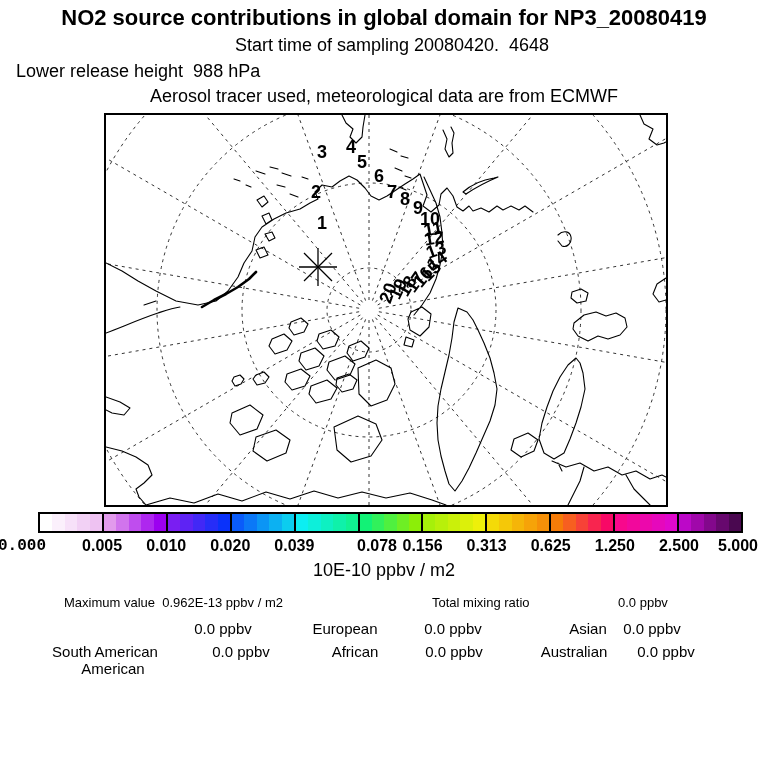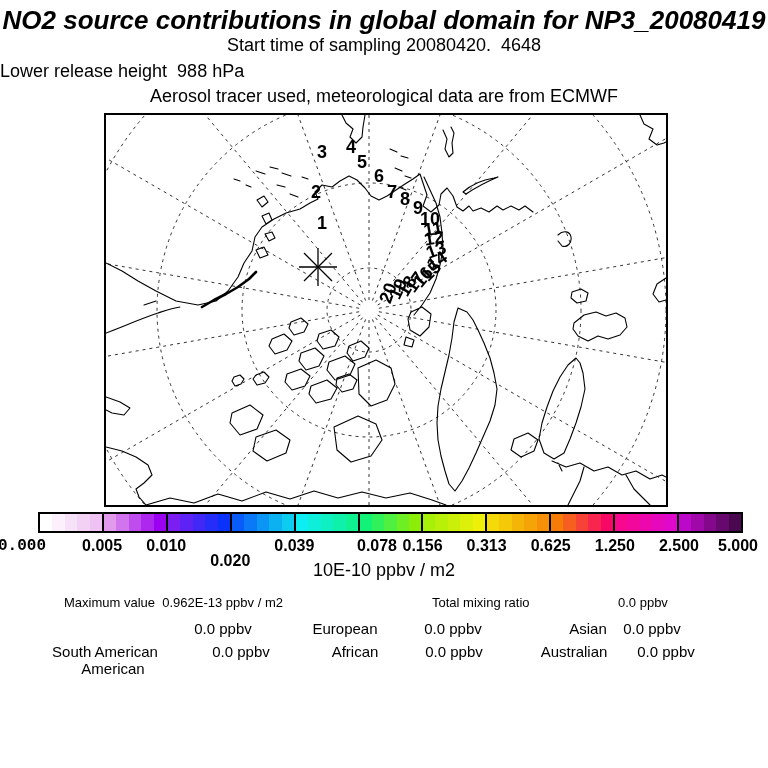--- a/index.html
+++ b/index.html
@@ -2,23 +2,23 @@
 <html><head>
 <meta charset="utf-8">
 <style>
   html,body { margin:0; padding:0; }
   body {
     width:768px; height:768px; position:relative; overflow:hidden;
     background:#ffffff; color:#000;
     font-family:"Liberation Sans", sans-serif;
   }
   .center-line { position:absolute; left:0; right:0; text-align:center; white-space:pre; }
-  .pair-line { position:absolute; left:0; right:0; display:flex; justify-content:center; }
+  .pair-line { position:absolute; left:16px; right:0; display:flex; justify-content:center; }
   .pair-line span { white-space:pre; }
-  #title { top:5px; font-size:26px; font-weight:bold; letter-spacing:0px;font-style:italic; }
+  #title { top:5px; font-size:22px; font-weight:bold; letter-spacing:0px; }
   #line-sampling { top:35px; font-size:18px; gap:42px; }
   #line-release  { top:61px; font-size:18px; gap:56px;flex-direction:column; }
   #line-tracer   { top:86px; font-size:18px; }
   #map-frame {
     position:absolute; left:104px; top:113px;
     width:560px; height:390px;
     border:2px solid #000; background:#fff;
   }
   #colorbar {
     position:absolute; left:38px; top:512px;
@@ -193,21 +193,21 @@
     <div class="cb-seg" style="background: linear-gradient(to right, rgb(246, 124, 8) 0%, rgb(246, 124, 8) 20%, rgb(247, 95, 32) 20%, rgb(247, 95, 32) 40%, rgb(247, 66, 55) 40%, rgb(247, 66, 55) 60%, rgb(248, 37, 79) 60%, rgb(248, 37, 79) 80%, rgb(248, 8, 102) 80%, rgb(248, 8, 102) 100%);"></div>
     <div class="cb-seg" style="background: linear-gradient(to right, rgb(248, 8, 140) 0%, rgb(248, 8, 140) 20%, rgb(242, 8, 156) 20%, rgb(242, 8, 156) 40%, rgb(236, 8, 172) 40%, rgb(236, 8, 172) 60%, rgb(230, 8, 188) 60%, rgb(230, 8, 188) 80%, rgb(224, 8, 204) 80%, rgb(224, 8, 204) 100%);"></div>
     <div class="cb-seg" style="background: linear-gradient(to right, rgb(188, 8, 200) 0%, rgb(188, 8, 200) 20%, rgb(160, 8, 170) 20%, rgb(160, 8, 170) 40%, rgb(131, 8, 140) 40%, rgb(131, 8, 140) 60%, rgb(103, 8, 110) 60%, rgb(103, 8, 110) 80%, rgb(74, 8, 80) 80%, rgb(74, 8, 80) 100%);"></div>
   </div>
 
 <div id="cb-ticks">
 
 <span style="left: 22px; font-family: Liberation Mono, monospace;">0.000</span>
     <span style="left: 102.091px;">0.005</span>
     <span style="left: 166.182px;">0.010</span>
-    <span style="left: 230.273px; margin-top: 15px;">0.020</span>
+    <span style="left: 230.273px;">0.020</span>
     <span style="left: 294.364px;">0.039</span>
     <span style="left: 377px;">0.078</span>
     <span style="left: 422.545px;">0.156</span>
     <span style="left: 486.636px;">0.313</span>
     <span style="left: 550.727px;">0.625</span>
     <span style="left: 614.818px;">1.250</span>
     <span style="left: 678.909px;">2.500</span>
     <span style="left: 738px;">5.000</span>
   </div>
 

